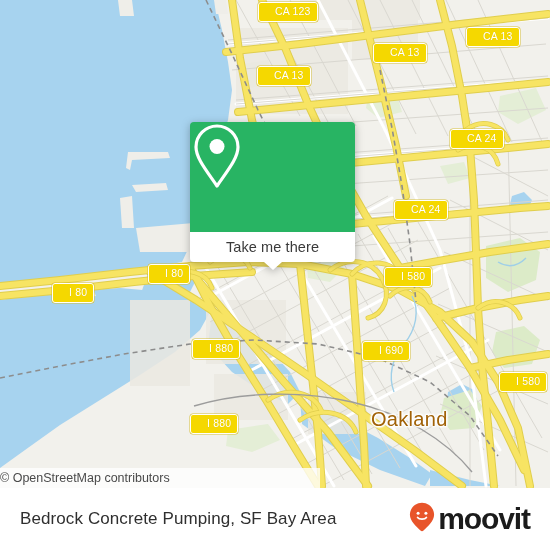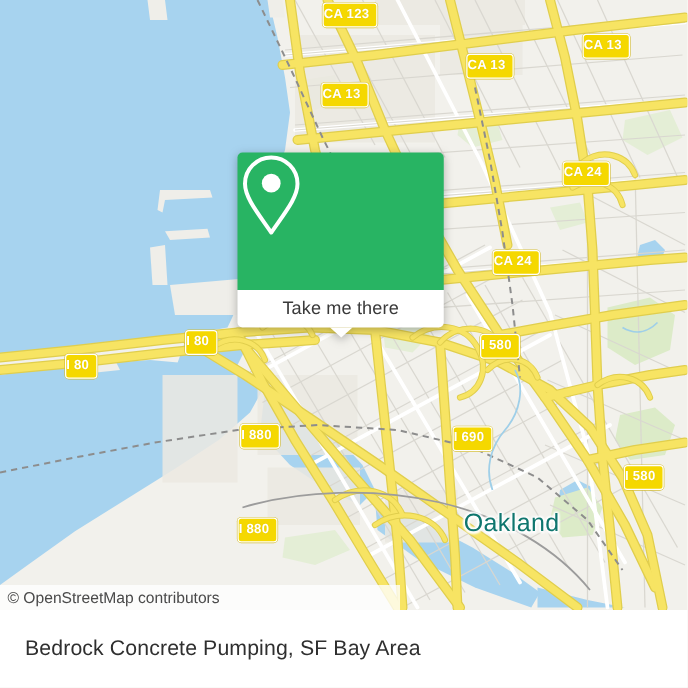--- a/index.html
+++ b/index.html
@@ -15,33 +15,33 @@
   .map svg{position:absolute;left:0;top:0;}
 
   
   .shield{
     position:absolute;
     background:#f5d800;
     border:1.5px solid #ffffff;
     border-radius:3px;
     color:#ffffff;
     font-size:10.5px;
-    font-weight:bold;
+    font-weight:normal;
     line-height:1;
-    padding:3px 6px 4px 0;
+    padding:3px 6px 4px 16px;
     white-space:nowrap;
     letter-spacing:.2px;
     text-shadow:0 0 1px rgba(180,150,0,.35);
     box-shadow:0 0 0 .5px rgba(210,185,40,.9);
   }
 
   
   .city-label{
     position:absolute;
-    color:#0f766e;
+    color:#a16207;
     font-size:20px;
     letter-spacing:.3px;
     text-shadow:
       1px 0 2px #fff,-1px 0 2px #fff,0 1px 2px #fff,0 -1px 2px #fff,
       1px 1px 2px #fff,-1px -1px 2px #fff,1px -1px 2px #fff,-1px 1px 2px #fff;
     white-space:nowrap;
     padding-left:16px;
   }
 
   
@@ -74,21 +74,21 @@
     border-top:8px solid #ffffff;
   }
 
   
   .attribution{
     position:absolute;left:0;top:468px;width:320px;height:20px;
     background:rgba(255,255,255,.78);
     display:flex;align-items:center;
   }
   .attribution-text{
-    color:#4a4a4a;font-size:12.5px;padding-left:6px;white-space:nowrap;
+    color:#4a4a4a;font-size:12.5px;padding-left:0;white-space:nowrap;
   }
 
   
   .footer{
     position:absolute;left:0;top:488px;width:550px;height:62px;
     background:#ffffff;
     display:flex;align-items:center;justify-content:space-between;
     padding:0 20px;box-sizing:border-box;
   }
   .footer-title{
@@ -354,15 +354,28 @@
 
     <div class="attribution">
       <span class="attribution-text">© OpenStreetMap contributors</span>
     </div>
 
   </div>
 
   <div class="footer">
     <span class="footer-title">Bedrock Concrete Pumping, SF Bay Area</span>
 
+    <div class="brand">
+      <span>
+        <svg width="26" height="30" viewBox="0 0 26 30" aria-hidden="true">
+          <path d="M13 0.8 C6.3 0.8 0.9 6.1 0.9 12.8 C0.9 19 7.4 24.6 11.5 28.6
+                   C12.3 29.4 13.7 29.4 14.5 28.6 C18.6 24.6 25.1 19 25.1 12.8
+                   C25.1 6.1 19.7 0.8 13 0.8 Z" fill="#e8542a"></path>
+          <circle cx="9.1" cy="11.2" r="1.5" fill="#ffffff"></circle>
+          <circle cx="16.9" cy="11.2" r="1.5" fill="#ffffff"></circle>
+          <path d="M8.6 15.4 C10.1 17.6 15.9 17.6 17.4 15.4" fill="none" stroke="#ffffff" stroke-width="1.7" stroke-linecap="round"></path>
+        </svg>
+      </span>
+      <span class="brand-word">moovit</span>
+    </div>
   </div>
 
 </div>
 
 </body></html>

